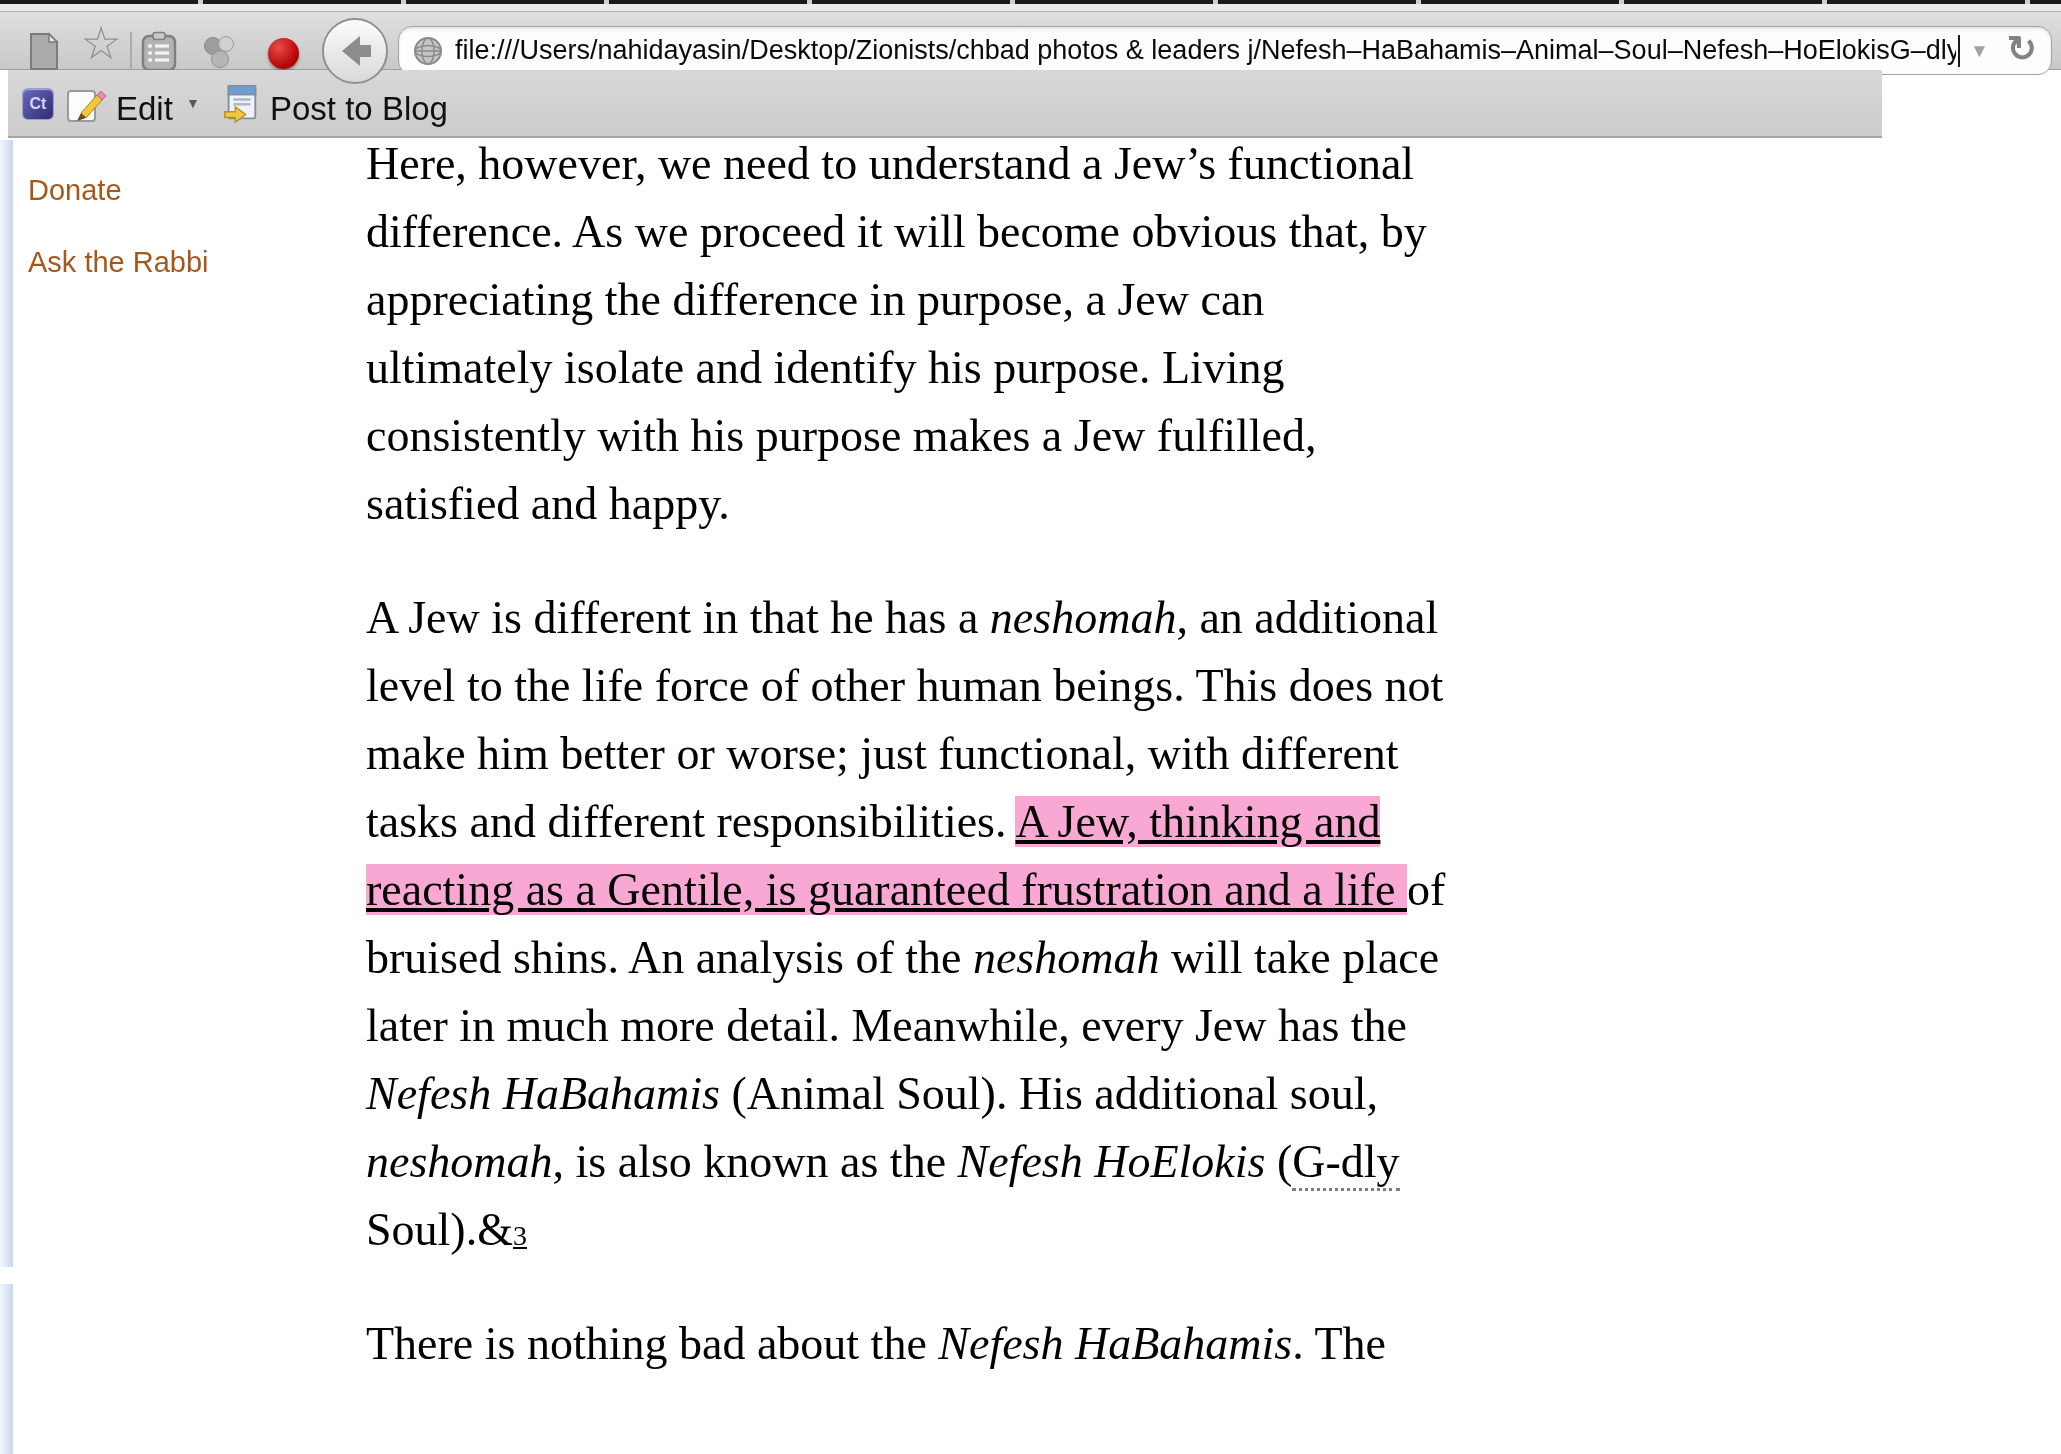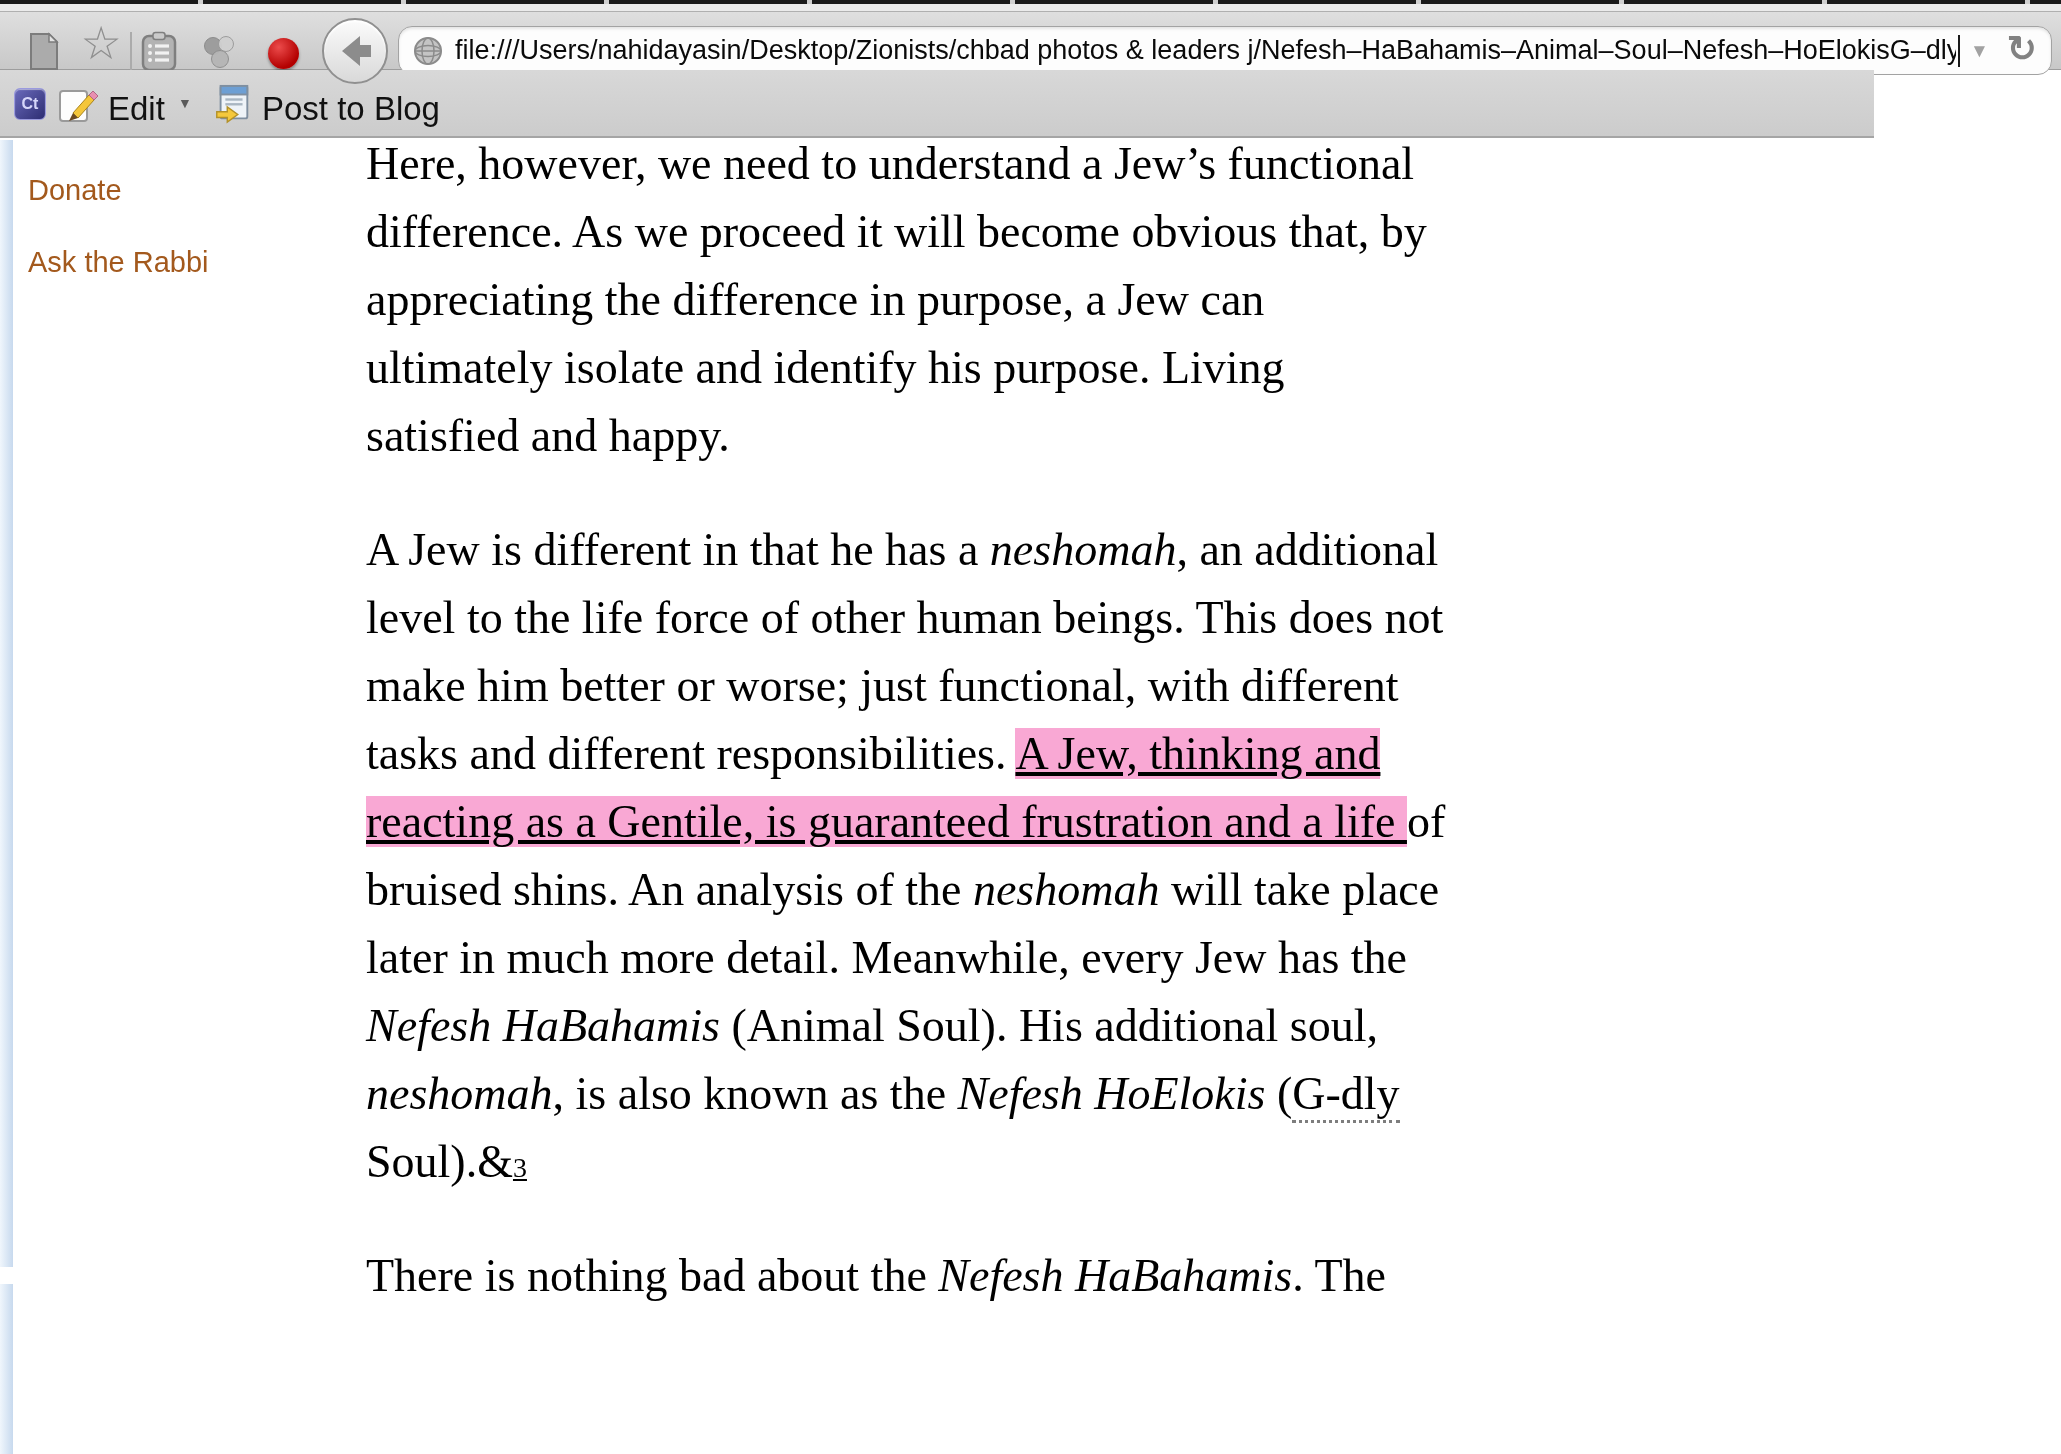--- a/index.html
+++ b/index.html
@@ -35,21 +35,21 @@
             display:flex; align-items:center; padding:0 14px; }
   .icon-globe { width:30px; height:30px; margin-right:12px; flex:0 0 auto; }
   .url-text { font-size:27px; color:#0a0a0a; white-space:nowrap; overflow:hidden; }
   .url-caret { width:2px; height:32px; background:#1a1a1a; margin-left:2px; flex:0 0 auto; }
   .url-spacer { flex:1 1 auto; }
   .url-drop { font-size:19px; color:#a2a2a2; margin:0 18px 0 10px; flex:0 0 auto; }
   .url-reload { font-size:36px; font-weight:bold; color:#828282; flex:0 0 auto;
                 line-height:36px; transform:translateY(-2px); }
 
   
-  .bmbar { position:absolute; left:0; top:70px; width:1874px; height:68px;
+  .bmbar { position:absolute; left:8px; top:70px; width:1874px; height:68px;
            background:linear-gradient(#d8d8d8,#cccccc); border-bottom:2px solid #a5a5a5; }
   .ct-icon { position:absolute; left:14px; top:18px; width:32px; height:32px; border-radius:6px;
              background:linear-gradient(135deg,#6a6abc,#2d2d72); border:1px solid #9a9ade;
              color:#d6d6fa; font-size:16px; font-weight:bold;
              display:flex; align-items:center; justify-content:center;
              box-shadow:inset 0 1px 1px rgba(255,255,255,.5); }
   .icon-editpage { position:absolute; left:58px; top:16px; width:42px; height:38px; }
   .bm-label { font-size:33px; color:#111;text-align:right; }
   .bm-edit-label { position:absolute; left:108px; top:20px; }
   .bm-edit-drop { position:absolute; left:178px; top:25px; font-size:14px; color:#5a5a5a; }
@@ -169,20 +169,21 @@
 
   <div class="side-link side-link-1">Donate</div>
   <div class="side-link side-link-2">Ask the Rabbi</div>
 
   <div class="article" id="article">
       <div class="para">
         <div class="line"><span class="seg">Here, however, we need to understand a Jew’s functional</span></div>
         <div class="line"><span class="seg">difference. As we proceed it will become obvious that, by</span></div>
         <div class="line"><span class="seg">appreciating the difference in purpose, a Jew can</span></div>
         <div class="line"><span class="seg">ultimately isolate and identify his purpose. Living</span></div>
+        <div class="line"><span class="seg">consistently with his purpose makes a Jew fulfilled,</span></div>
         <div class="line"><span class="seg">satisfied and happy.</span></div>
       </div>
       <div class="para">
         <div class="line"><span class="seg">A Jew is different in that he has a </span><span class="seg i">neshomah</span><span class="seg">, an additional</span></div>
         <div class="line"><span class="seg">level to the life force of other human beings. This does not</span></div>
         <div class="line"><span class="seg">make him better or worse; just functional, with different</span></div>
         <div class="line"><span class="seg">tasks and different responsibilities. </span><span class="seg hl">A Jew, thinking and</span></div>
         <div class="line"><span class="seg hl">reacting as a Gentile, is guaranteed frustration and a life </span><span class="seg">of</span></div>
         <div class="line"><span class="seg">bruised shins. An analysis of the </span><span class="seg i">neshomah</span><span class="seg"> will take place</span></div>
         <div class="line"><span class="seg">later in much more detail. Meanwhile, every Jew has the</span></div>

